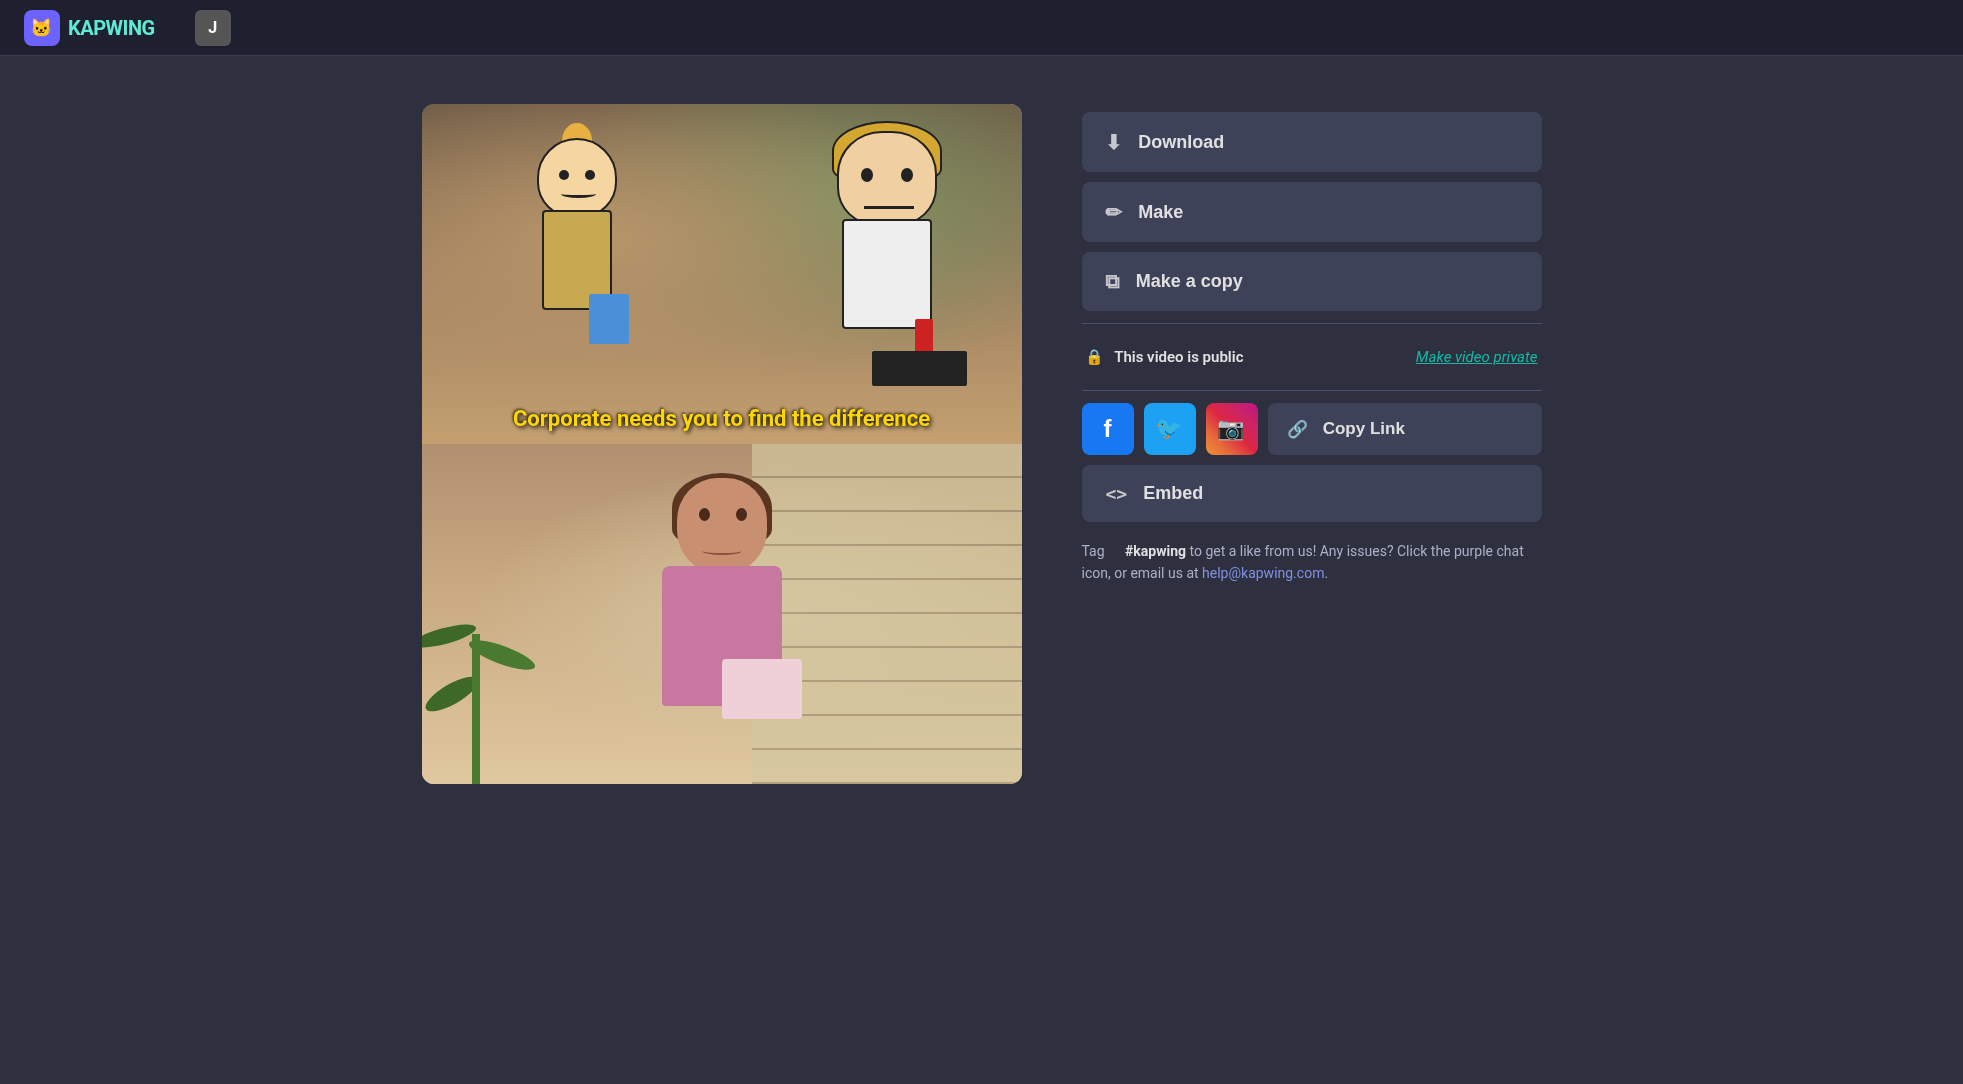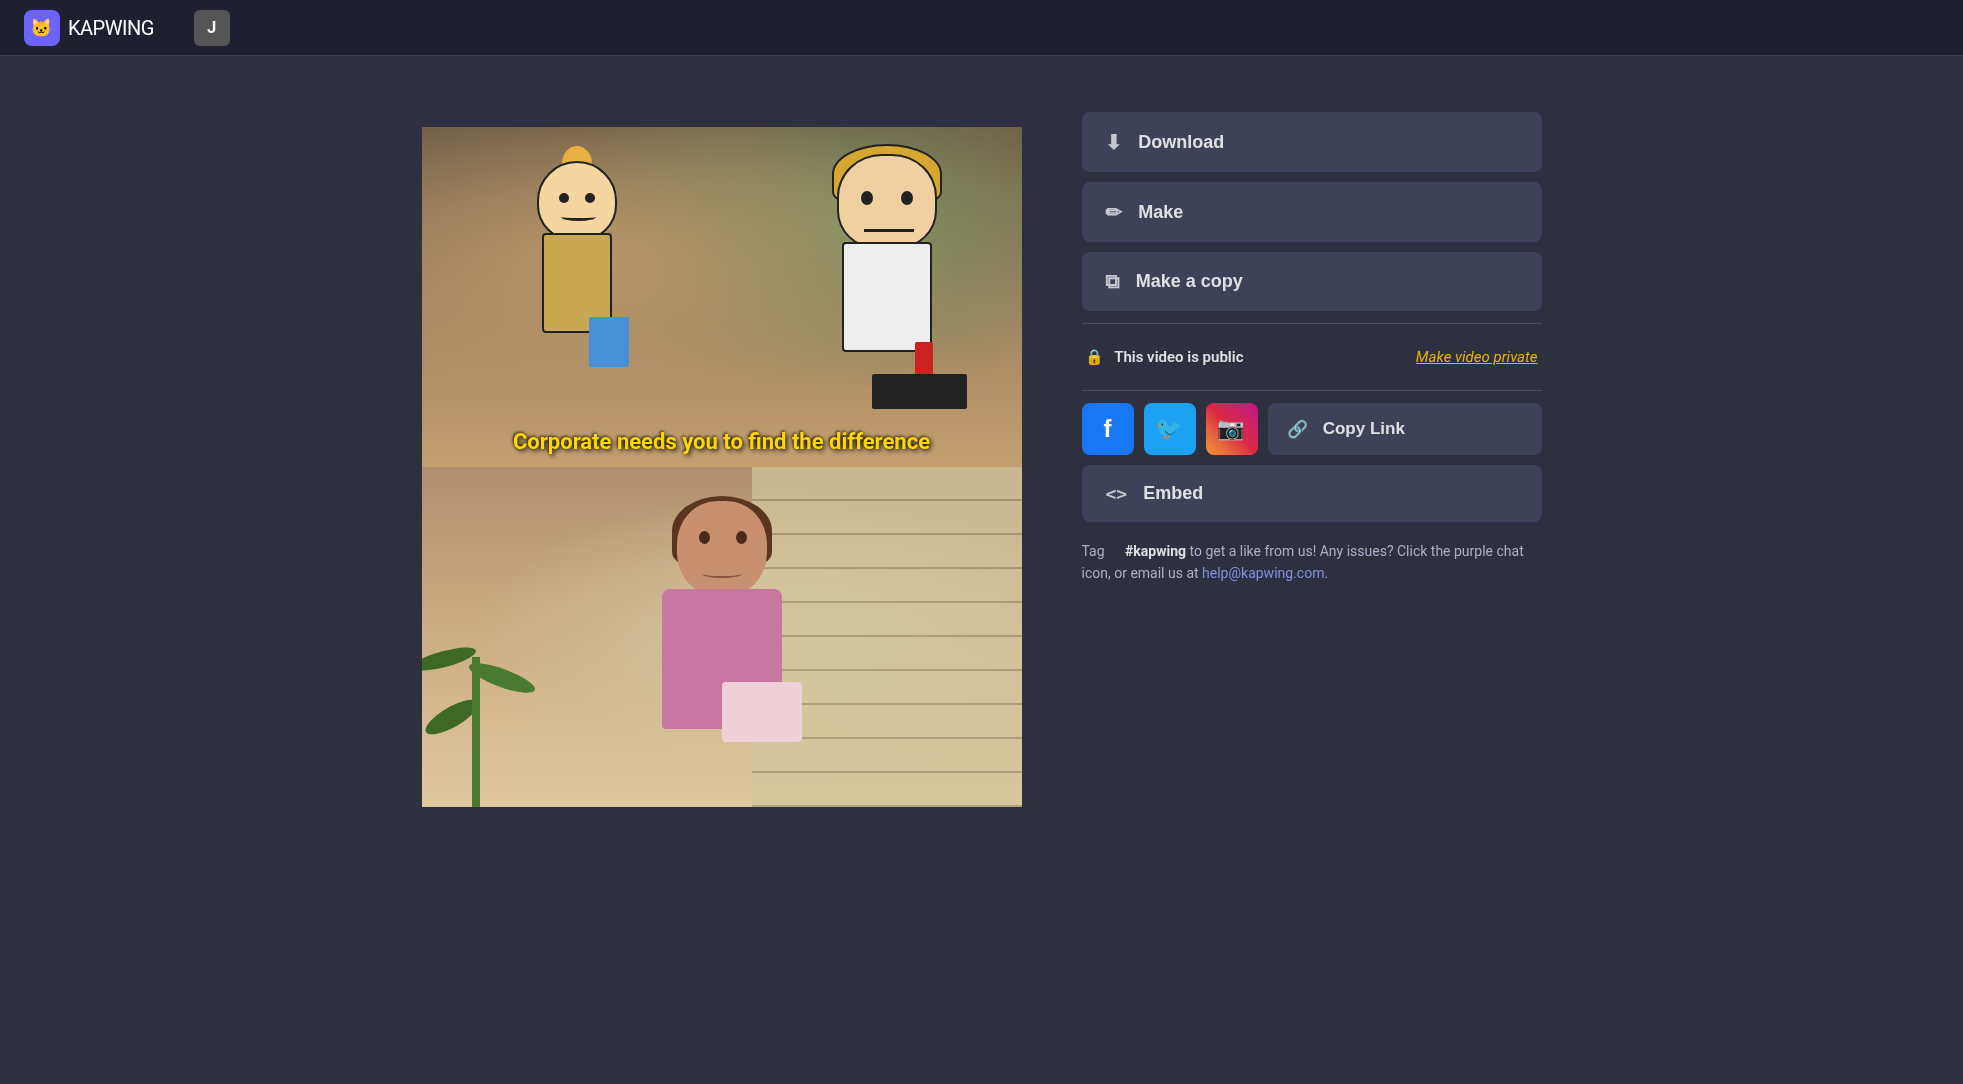--- a/index.html
+++ b/index.html
@@ -30,23 +30,23 @@
       width: 36px;
       height: 36px;
       background: #6c63ff;
       border-radius: 8px;
       display: flex;
       align-items: center;
       justify-content: center;
       font-size: 18px;
     }
     .logo-text {
-      font-weight: 400;
+      font-weight: 700;
       font-size: 20px;
-      color: #ffffff;
+      color: #5eead4;
       letter-spacing: -0.5px;
     }
     .nav-links {
       display: flex;
       gap: 32px;
       list-style: none;
       flex: 1;
     }
     .nav-links li a {
       color: #ccc;
@@ -77,24 +77,23 @@
       padding: 48px 40px;
       max-width: 1400px;
       margin: 0 auto;
     }
 
     
     .meme-container {
       position: relative;
       width: 600px;
       min-width: 600px;
-      border-radius: 0;
+      border-radius: 12px;
       overflow: hidden;
       background: #0c4a6e;
-      margin-top: 23px;
     }
     .meme-placeholder {
       width: 600px;
       height: 680px;
       background: linear-gradient(180deg, #3a3d52 0%, #2e3040 100%);
       display: flex;
       flex-direction: column;
       overflow: hidden;
       position: relative;
     }
@@ -415,21 +414,21 @@
     }
     .privacy-left {
       display: flex;
       align-items: center;
       gap: 10px;
       font-size: 15px;
       font-weight: 600;
       color: #e0e0e0;
     }
     .privacy-link {
-      color: #eab308;
+      color: #14b8a6;
       font-size: 15px;
       text-decoration: underline;
       cursor: pointer;
       font-style: italic;
     }
 
     
     .share-label {
       font-size: 13px;
       font-weight: 700;

